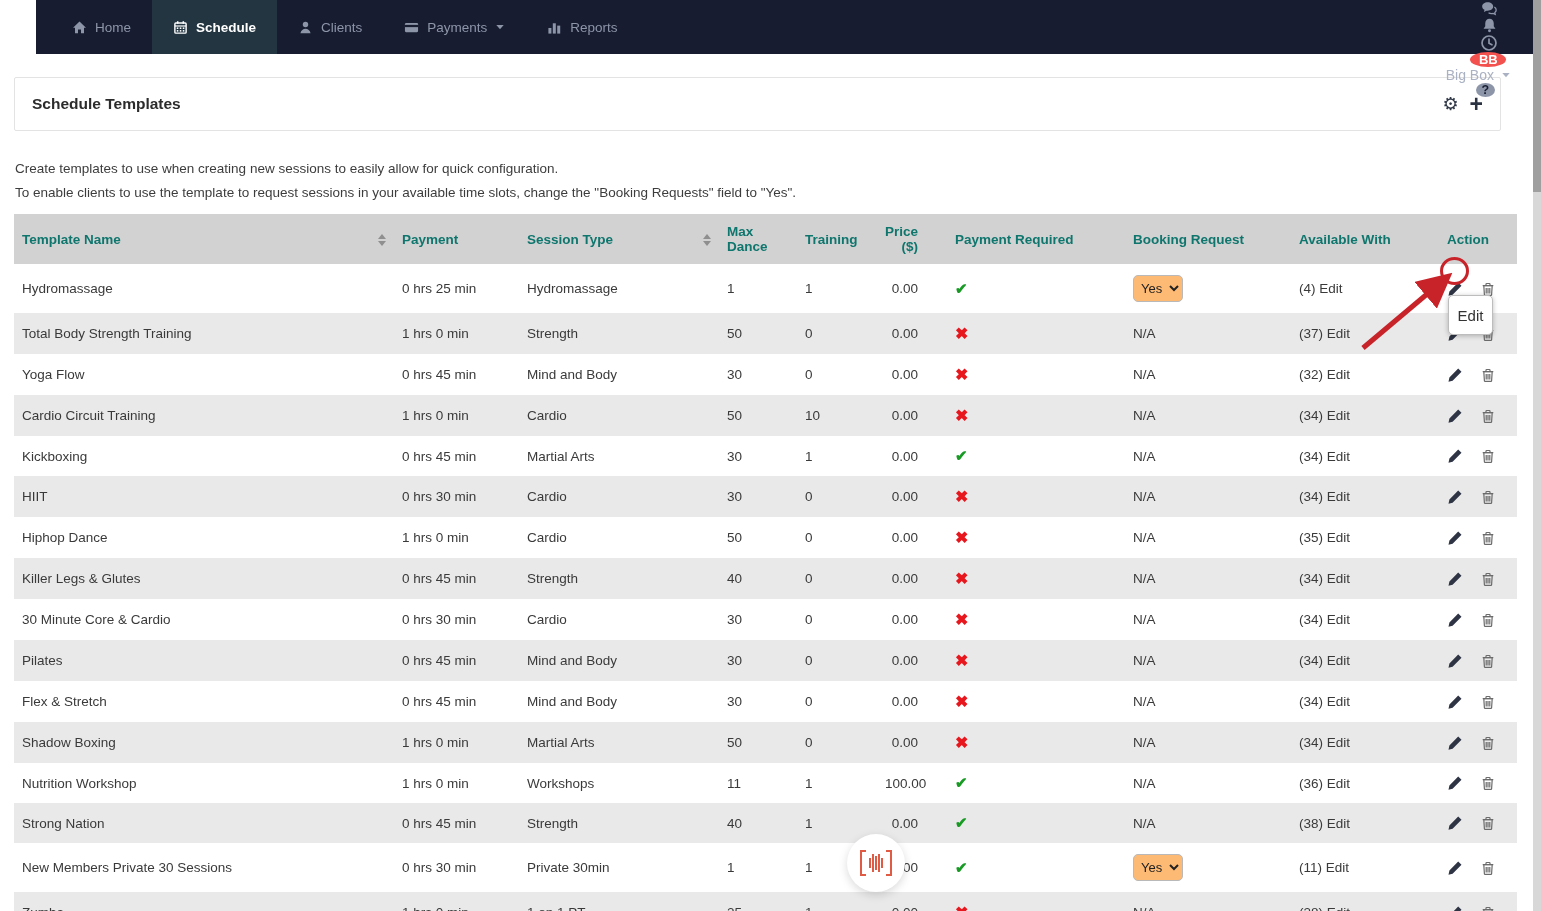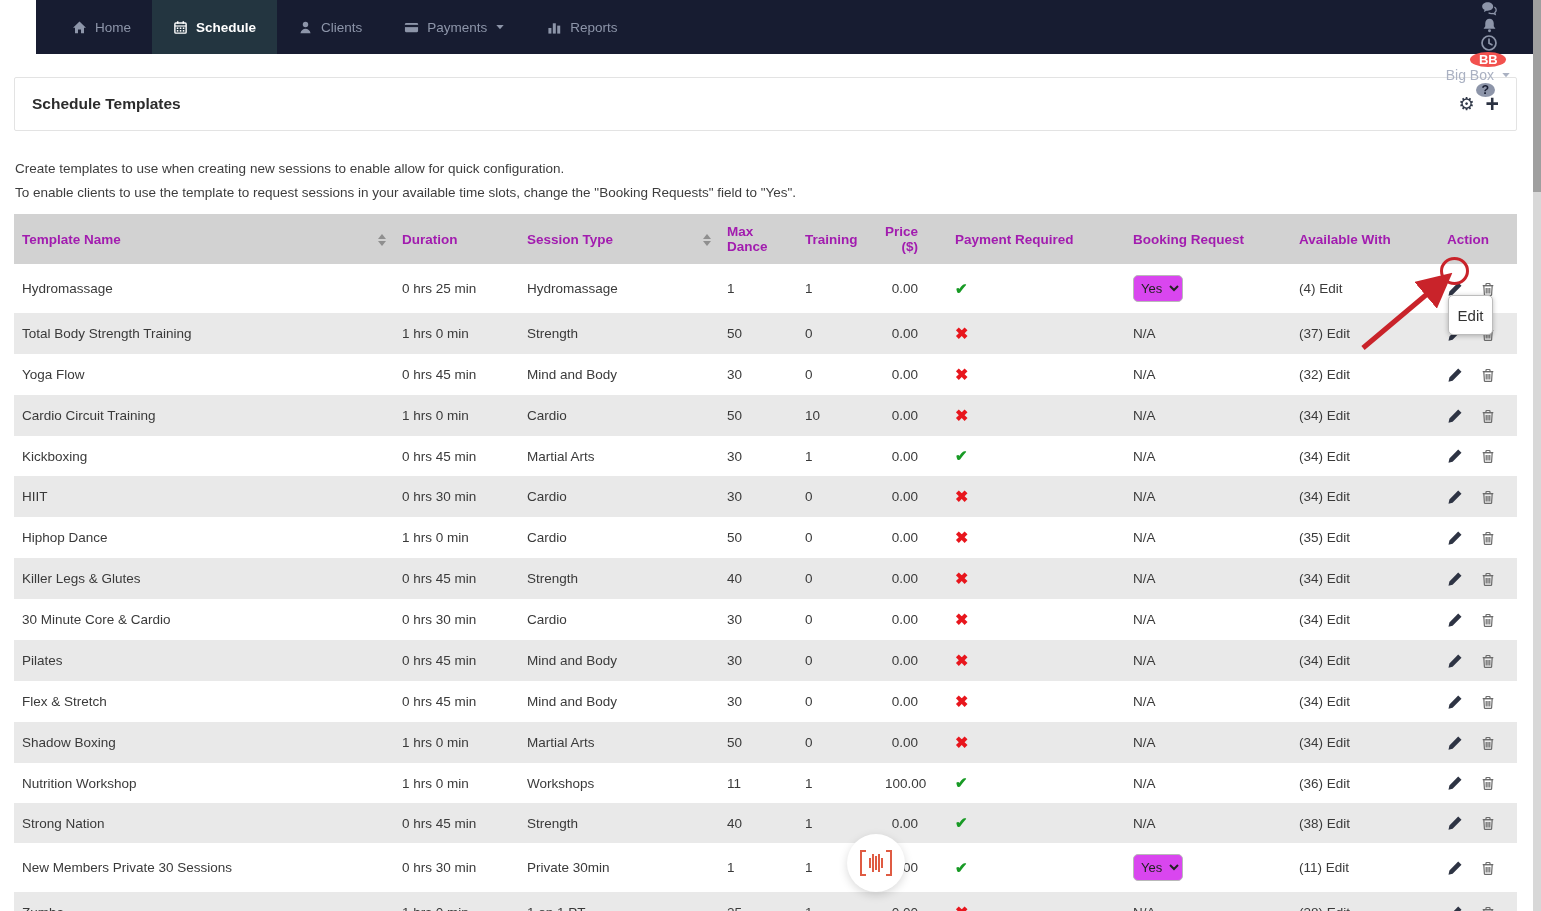--- a/index.html
+++ b/index.html
@@ -17,47 +17,47 @@
   .nicon { flex:0 0 auto; }
   .nav-right { margin-left:auto; display:flex; align-items:center; padding-right:30px;flex-direction:column; }
   .nav-right .ricon { margin-left:30px; cursor:pointer; display:flex; align-items:center; }
   .avatar { width:36px; height:36px; border-radius:50%; background:#f2514e; color:#fff; font-weight:bold;
             font-size:13px; display:flex; align-items:center; justify-content:center; margin-left:28px; }
   .acct { display:flex; align-items:center; gap:7px; margin-left:8px; cursor:pointer; color:#aab1c2; font-size:14px; }
   .help { width:19px; height:19px; border-radius:50%; background:#8d95a9; color:#171c31; font-weight:bold;
           font-size:12.5px; display:flex; align-items:center; justify-content:center; margin-left:22px; cursor:pointer; }
 
   
-  .panel { margin:23px 24px 0 14px; height:54px; border:1px solid #e3e3e3; border-radius:2px;
+  .panel { margin:23px 40px 0 14px; height:54px; border:1px solid #e3e3e3; border-radius:2px;
            display:flex; align-items:center; justify-content:space-between; padding:0 17px; }
   .panel-title { font-size:15.5px; font-weight:bold; color:#2c2c2c; }
   .panel-actions { display:flex; align-items:center; gap:11px; }
   .gear { font-size:18px; color:#2f3747; cursor:pointer; line-height:1; }
   .plus { font-size:23px; font-weight:bold; color:#2b3242; cursor:pointer; line-height:0.8; }
 
   
   .intro { margin:26px 0 0 15px; font-size:13.5px; color:#3d3d3d; line-height:24px; }
 
   
   table.tpl { margin:9px 24px 0 14px; width:1503px; border-collapse:collapse; table-layout:fixed; }
-  thead th { background:#d2d2d2; text-align:left; font-size:13.5px; font-weight:bold; color:#a21caf;
+  thead th { background:#d2d2d2; text-align:left; font-size:13.5px; font-weight:bold; color:#0f766e;
              padding:10px 8px; height:37px; }
   tbody td { font-size:13.5px; color:#3a3a3a; padding:11px 8px; vertical-align:middle; }
   tbody tr:nth-child(even) { background:#e9e9e9; }
   th.c9, td.c-avail, th.c10, td.c-action { padding-left:14px; }
   th.c6, td.c-price { text-align:right; padding-right:21px; }
   th.c7 { padding-left:16px; } td.c-pay { padding-left:16px; }
   .sort { float:right; display:inline-flex; flex-direction:column; gap:2px; margin-top:2px; cursor:pointer; }
   .s-up { width:0; height:0; border-left:4px solid transparent; border-right:4px solid transparent; border-bottom:5px solid #8f8f8f; }
   .s-dn { width:0; height:0; border-left:4px solid transparent; border-right:4px solid transparent; border-top:5px solid #8f8f8f; }
   .mark { font-size:15px; font-weight:bold; }
   .mark.yes { color:#189a25; }
   .mark.no  { color:#e8161d; font-size:16px; }
   td.c-book select { height:27px; min-width:47px; border:1px solid #b9b9b9; border-radius:5px;
-                     background:#d946ef; font-size:13px; color:#222; padding:2px 3px;
+                     background:#fdba74; font-size:13px; color:#222; padding:2px 3px;
                      font-family:"Liberation Sans", sans-serif; }
   .avail-edit { cursor:pointer; }
   .act { display:inline-flex; cursor:pointer; vertical-align:middle; }
   .act.trash { margin-left:13px; }
 
   
   .annot-circle { position:absolute; left:1440px; top:257px; width:29px; height:28px;
                   border:3px solid #c9232a; border-radius:50%; z-index:30; pointer-events:none; }
   .annot-arrow { position:absolute; left:1353px; top:272px; z-index:29; pointer-events:none; }
   .tooltip { position:absolute; left:1448px; top:295px; width:45px; height:40px; background:#fff;
@@ -156,21 +156,21 @@
 
 <div class="panel">
   <div class="panel-title">Schedule Templates</div>
   <div class="panel-actions">
     <span class="gear">⚙</span>
     <span class="plus">+</span>
   </div>
 </div>
 
 <div class="intro">
-  <div>Create templates to use when creating new sessions to enable allow for quick configuration.</div>
+  <div>Create templates to use when creating new sessions to easily allow for quick configuration.</div>
   <div>To enable clients to use the template to request sessions in your available time slots, change the "Booking Requests" field to "Yes".</div>
 </div>
 
 <table class="tpl">
   <colgroup>
     <col style="width:380px">
       <col style="width:125px">
       <col style="width:200px">
       <col style="width:78px">
     <col style="width:80px">
@@ -179,21 +179,21 @@
       <col style="width:160px">
     <col style="width:148px">
       <col style="width:84px">
   </colgroup>
   <thead>
     <tr>
       <th class="c1"><span>Template Name</span><span class="sort">
             <i class="s-up"></i>
             <i class="s-dn"></i>
           </span></th>
-      <th class="c2"><span>Duration</span></th>
+      <th class="c2"><span>Payment</span></th>
       <th class="c3"><span>Session Type</span><span class="sort">
             <i class="s-up"></i>
             <i class="s-dn"></i>
           </span></th>
       <th class="c4"><span>Max Dance</span></th>
       <th class="c5"><span>Training</span></th>
       <th class="c6"><span>Price ($)</span></th>
       <th class="c7"><span>Payment Required</span></th>
       <th class="c8"><span>Booking Request</span></th>
       <th class="c9"><span>Available With</span></th>

